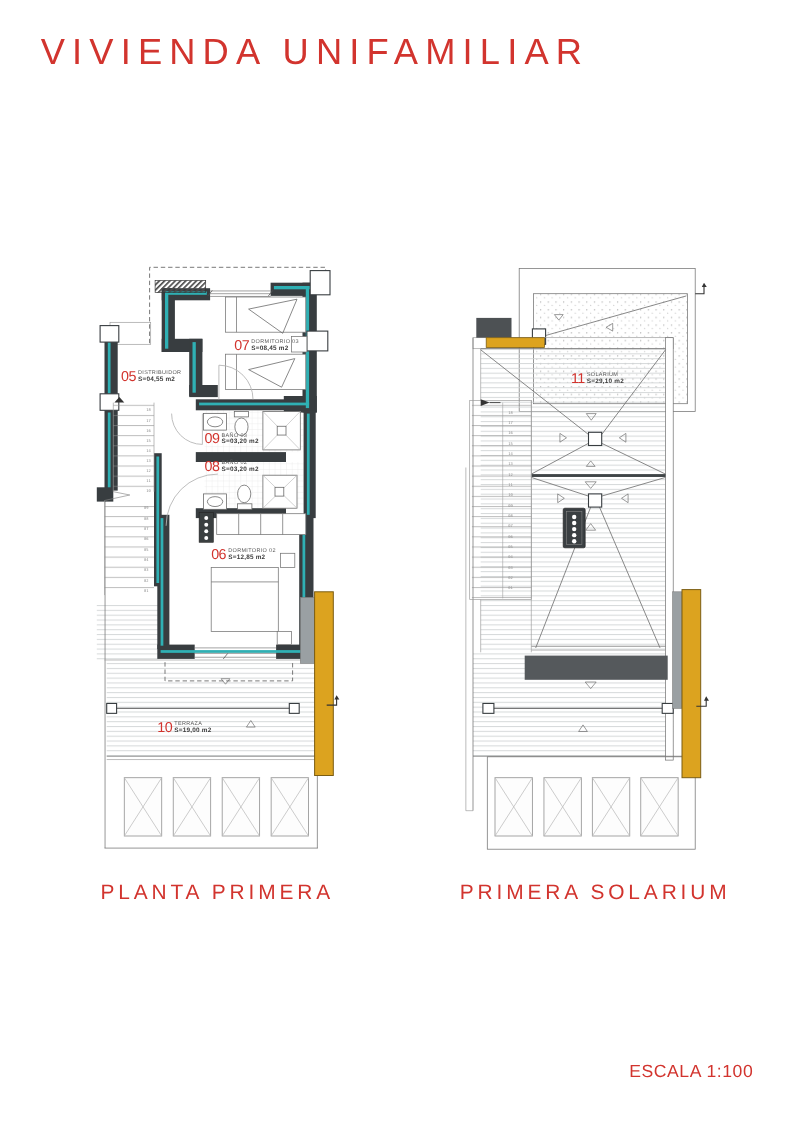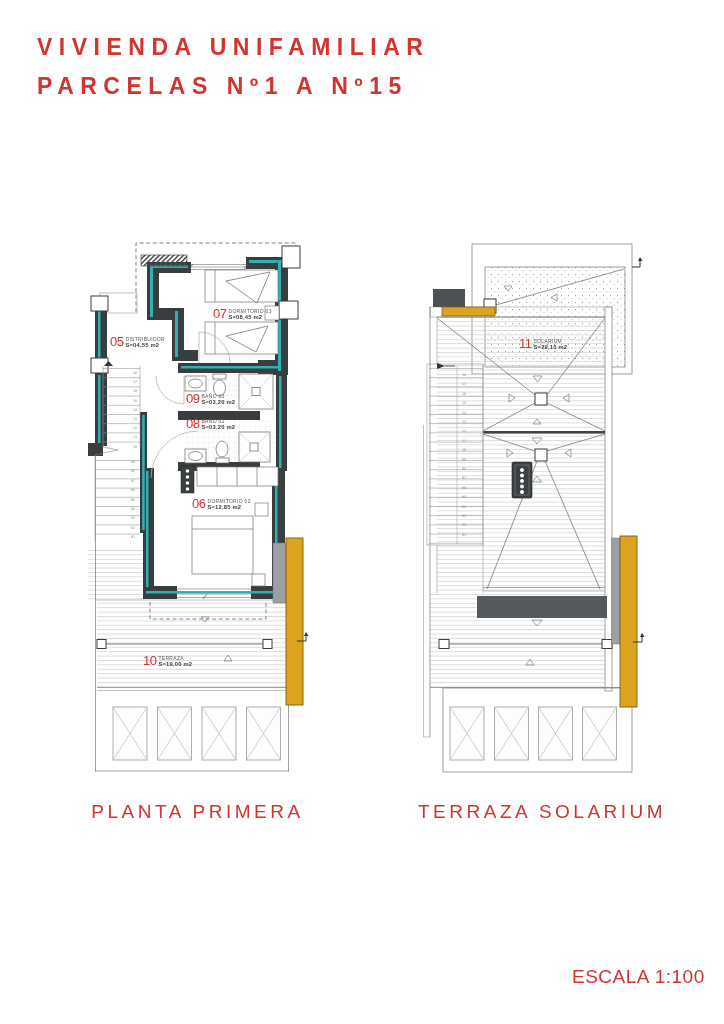--- a/index.html
+++ b/index.html
@@ -4,31 +4,31 @@
 <style>
   :root{
     --red:#d2342e; --teal:#2fb0b4; --orange:#dca31f;
     --wall:#383d40; --slab:#55595c; --gray:#9aa0a3;
   }
   html,body{margin:0;padding:0;}
   body{background:#ffffff;font-family:"Liberation Sans",sans-serif;}
   .sheet{position:relative;width:724px;height:1024px;background:#fff;overflow:hidden;}
 
   .title-block{position:absolute;left:37px;top:28px;color:var(--red);}
-  .title-line{font-size:23px;font-weight:700;letter-spacing:6.5px;line-height:38.5px;white-space:nowrap;}
+  .title-line{font-size:33px;font-weight:400;letter-spacing:6.5px;line-height:38.5px;white-space:nowrap;}
 
   .plan-svg{position:absolute;}
   #svg-primera{left:85px;top:235px;}
   #svg-solarium{left:408px;top:235px;}
 
   .caption{position:absolute;color:var(--red);font-size:19px;letter-spacing:3.5px;text-align:center;white-space:nowrap;}
   #caption-primera{left:80px;top:801px;width:235px;}
   #caption-solarium{left:418px;top:801px;width:245px;}
 
-  .scale-label{position:absolute;left:572px;top:966px;color:var(--red);font-size:19px;letter-spacing:0.5px;white-space:nowrap;}
+  .scale-label{position:absolute;left:572px;top:966px;color:var(--red);font-size:16px;letter-spacing:0.5px;white-space:nowrap;}
 
   .room-label{position:absolute;display:flex;align-items:flex-start;gap:2px;pointer-events:none;}
   .room-num{font-size:13px;line-height:0.95;color:var(--red);letter-spacing:-0.5px;}
   .room-info{display:flex;flex-direction:column;}
   .room-name{font-size:5px;line-height:1.2;color:#5a5a5a;letter-spacing:0.3px;white-space:nowrap;}
   .room-area{font-size:5.8px;line-height:1.15;color:#3c3c3c;font-weight:bold;letter-spacing:0.2px;white-space:nowrap;}
 
   
   .wall{fill:var(--wall);}
   .teal{fill:var(--teal);}
@@ -42,21 +42,20 @@
   .stair-nums text{font-size:3.4px;fill:#8a8a8a;text-anchor:middle;font-family:"DejaVu Sans Mono",monospace;}
   .hookline{stroke:#333;stroke-width:1;fill:none;}
 </style>
 </head>
 <body>
 
 <div class="sheet">
 
   <div class="title-block">
     <div class="title-line">VIVIENDA UNIFAMILIAR</div>
-    <div class="title-line">PARCELAS Nº1 A Nº15</div>
   </div>
 
   <svg id="svg-primera" class="plan-svg" width="235" height="545" viewBox="85 235 235 545">
     <defs>
       <pattern id="deck" width="40" height="4.4" patternUnits="userSpaceOnUse">
         <line x1="0" y1="0.5" x2="40" y2="0.5" stroke="#cfd2d3" stroke-width="0.8"></line>
       </pattern>
       <pattern id="tile" width="5.2" height="5.2" patternUnits="userSpaceOnUse">
         <path d="M0,0H5.2M0,0V5.2" stroke="#dedede" stroke-width="0.5" fill="none"></path>
       </pattern>
@@ -467,16 +466,16 @@
 
   <div class="room-label" style="left:519px;top:338px">
     <span class="room-num">11</span>
     <span class="room-info">
         <span class="room-name">SOLARIUM</span>
         <span class="room-area">S=29,10 m2</span>
       </span>
   </div>
 
   <div id="caption-primera" class="caption">PLANTA PRIMERA</div>
-  <div id="caption-solarium" class="caption">TERRAZA SOLARIUM</div>
+  <div id="caption-solarium" class="caption">PRIMERA SOLARIUM</div>
   <div class="scale-label">ESCALA 1:100</div>
 
 </div>
 
 </body></html>

